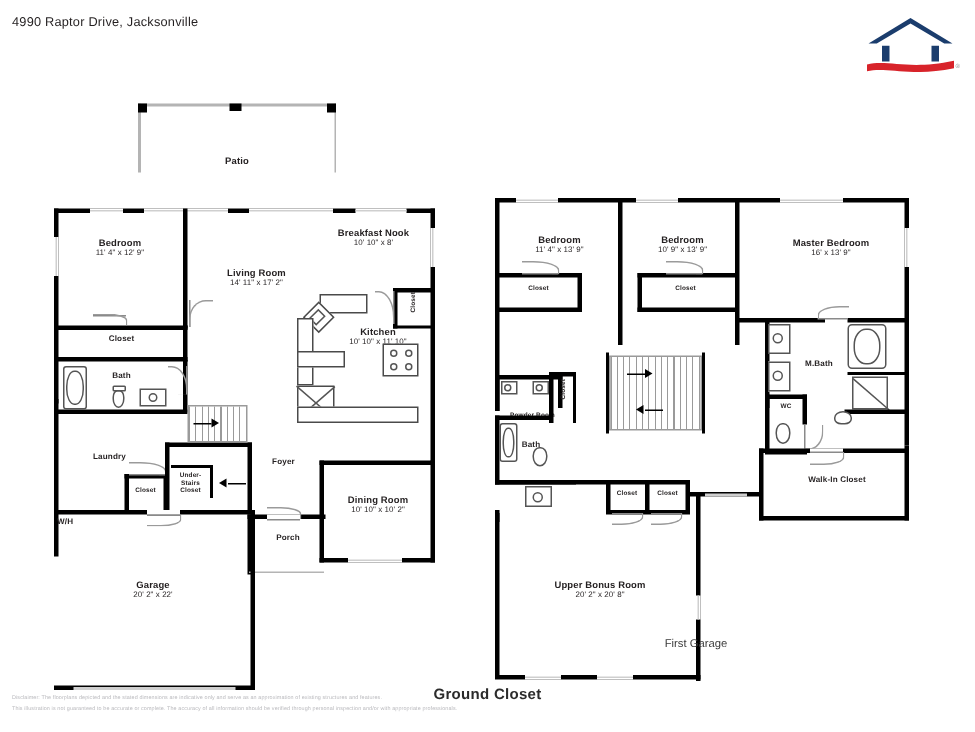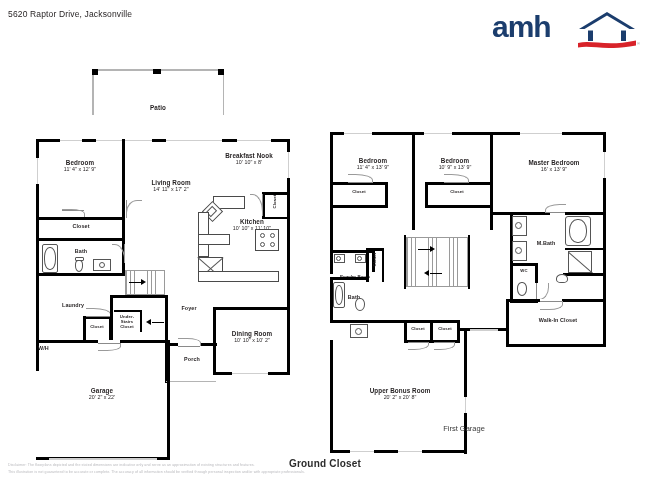--- a/index.html
+++ b/index.html
@@ -198,24 +198,23 @@
     line-height: 1.85;
     color: #b9b9bd;
     letter-spacing: 0.08px;
   }
   #disclaimer span { display: block; }
 </style>
 </head>
 <body>
 
 <div id="header">
-  <div id="address">5620 Raptor Drive, Jacksonville</div>
+  <div id="address">4990 Raptor Drive, Jacksonville</div>
 
   <div id="logo">
-    <div id="logo-word">amh</div>
     <svg id="logo-mark" width="62" height="38" viewBox="0 0 62 38">
       <path d="M3 19 L31 2 L59 19 L53.5 19 L31 5.6 L8.5 19 Z" fill="#1b3d6d"></path>
       <path d="M12 20.5 L12 31 L17 31 L17 20.5 Z" fill="#1b3d6d"></path>
       <path d="M45 20.5 L45 31 L50 31 L50 20.5 Z" fill="#1b3d6d"></path>
       <path d="M2 33 C 16 29.5, 30 37, 60 30.5 L60 35.5 C 30 41.5, 16 34.5, 2 37.5 Z" fill="#d8232a"></path>
     </svg>
     <div id="logo-reg">®</div>
   </div>
 </div>
 

